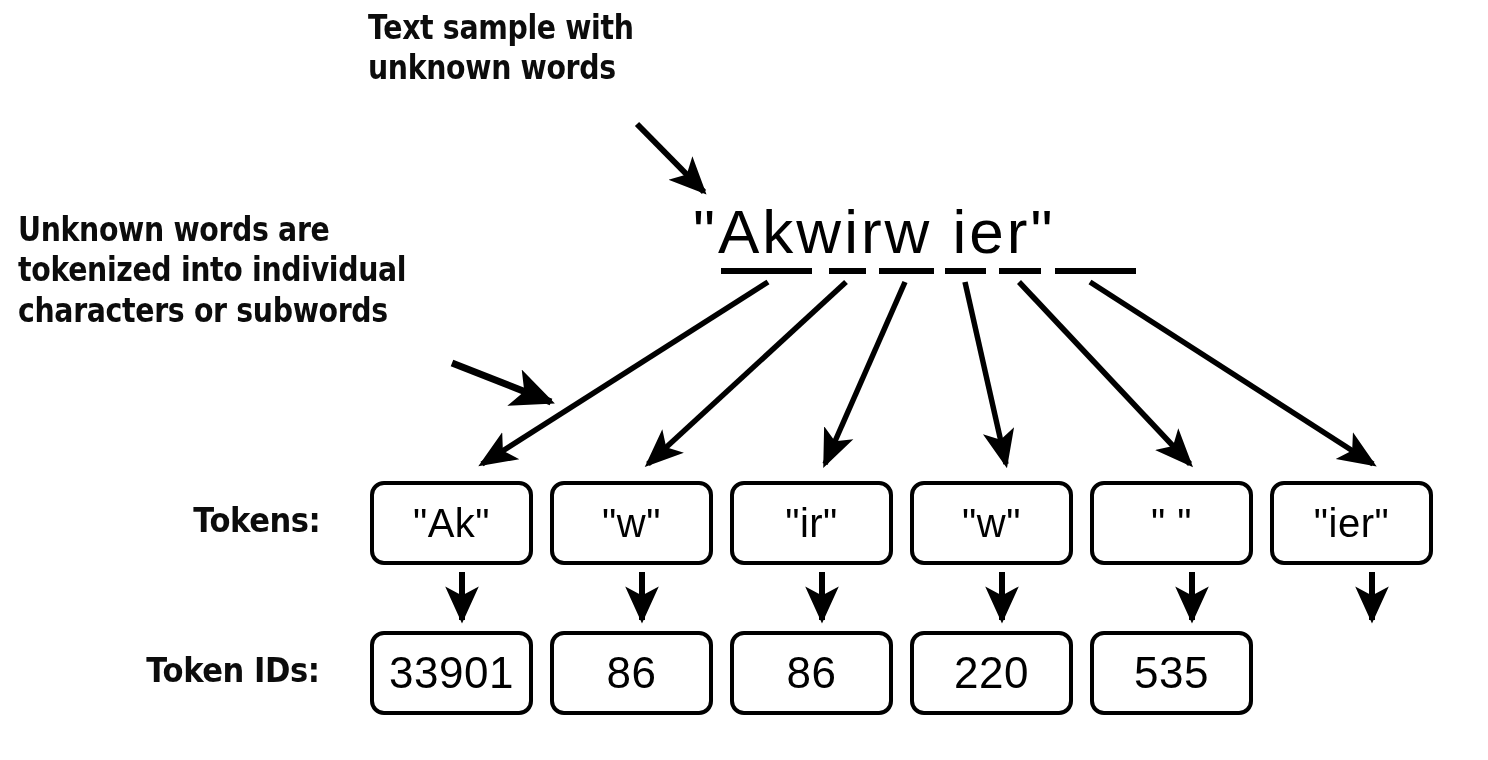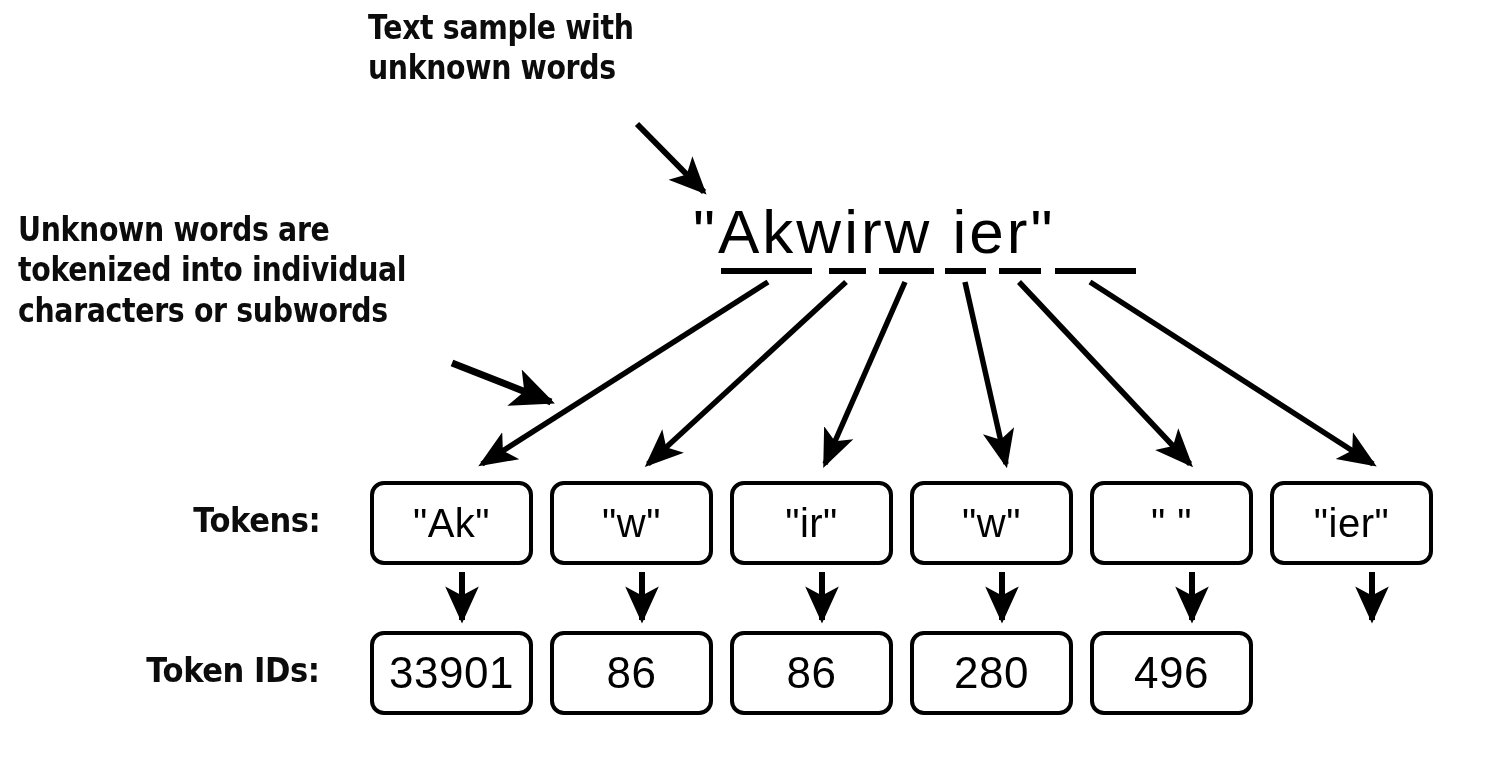--- a/index.html
+++ b/index.html
@@ -174,17 +174,17 @@
     <div class="cell token">"ir"</div>
     <div class="cell token">"w"</div>
     <div class="cell token">" "</div>
     <div class="cell token">"ier"</div>
   </div>
 
   <div class="box-row" id="tokenids-row">
     <div class="cell tokenid">33901</div>
     <div class="cell tokenid">86</div>
     <div class="cell tokenid">86</div>
-    <div class="cell tokenid">280</div>
-    <div class="cell tokenid">496</div>
+    <div class="cell tokenid">220</div>
+    <div class="cell tokenid">535</div>
   </div>
 
 </div>
 
 </body></html>

